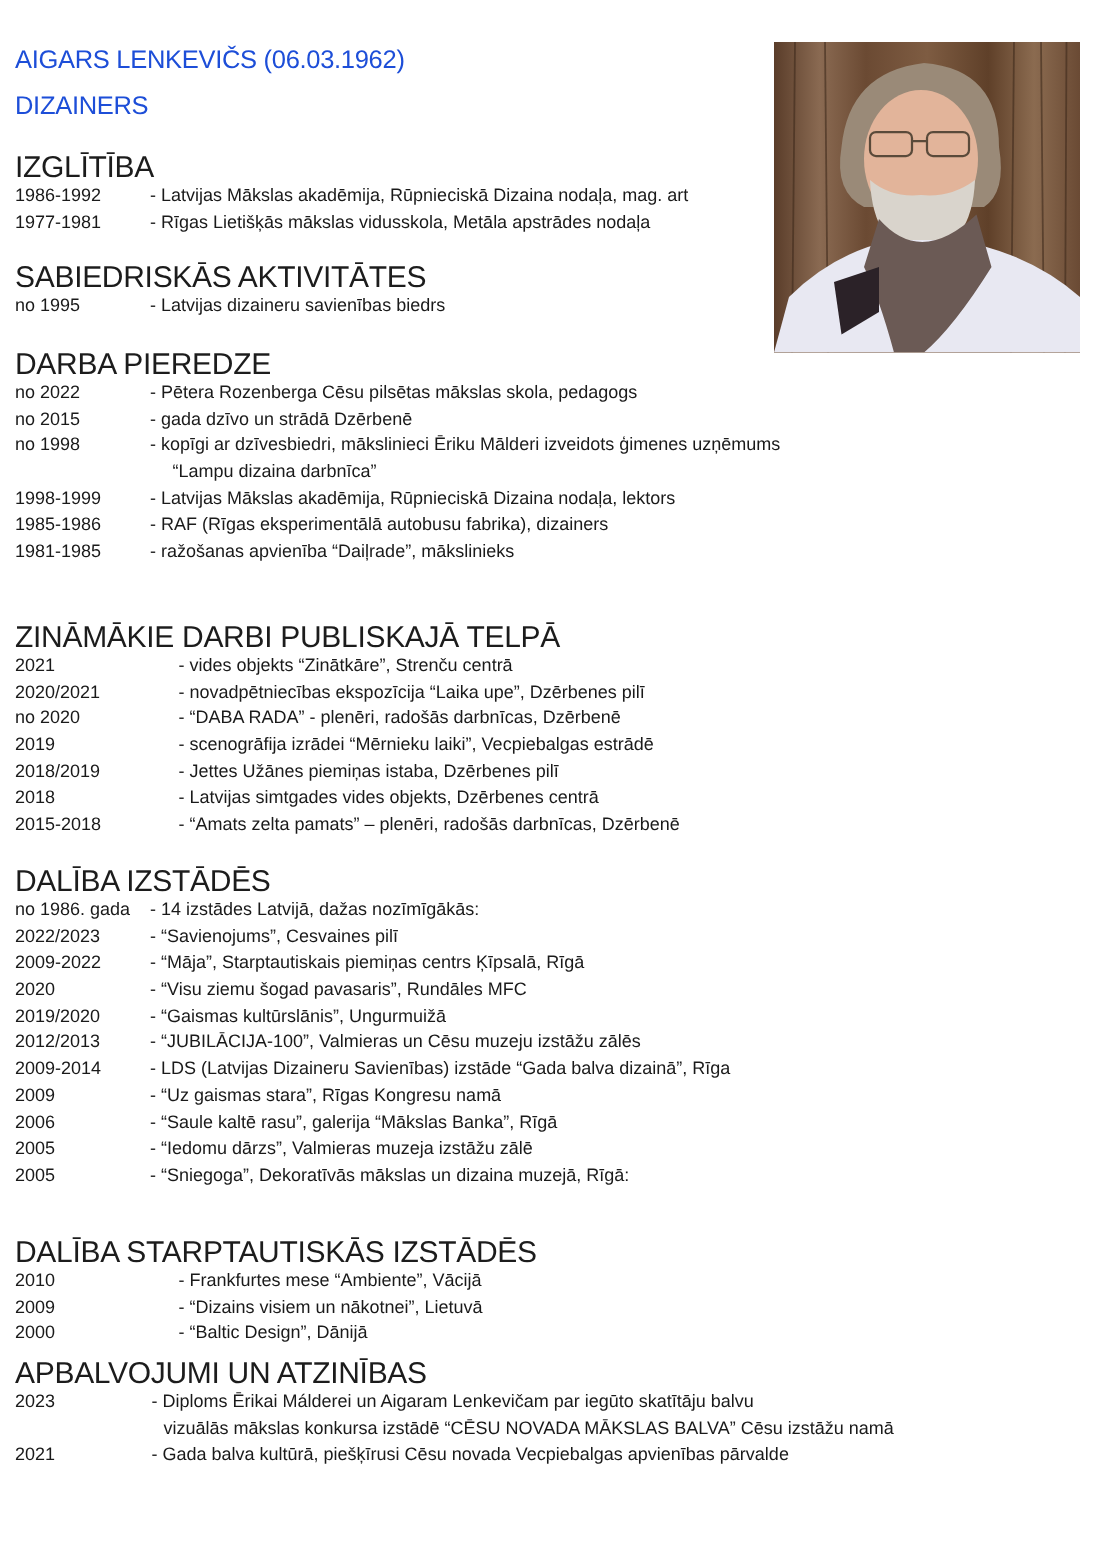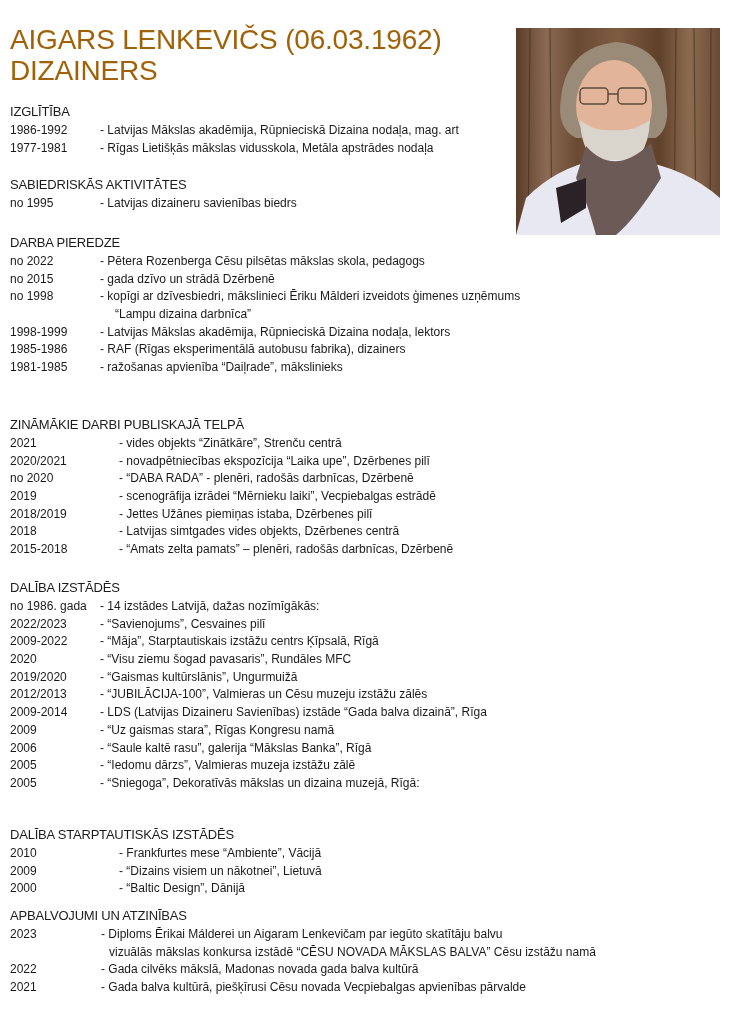--- a/index.html
+++ b/index.html
@@ -3,30 +3,30 @@
 <meta charset="utf-8">
 <style>
   html, body { margin: 0; padding: 0; background: #ffffff; }
   body {
     width: 730px; height: 1030px; position: relative; overflow: hidden;
     font-family: "Liberation Sans", "DejaVu Sans", sans-serif;
     color: #1a1a1a;
   }
   .title {
     position: absolute; left: 10px; top: 24px;
-    font-size: 28px; line-height: 31px; font-weight: normal;
-    letter-spacing: -0.2px; color: #a16207;
+    font-size: 17px; line-height: 31px; font-weight: normal;
+    letter-spacing: -0.2px; color: #1d4ed8;
   }
   .photo {
     position: absolute; left: 516px; top: 28px; width: 204px; height: 207px;
     overflow: hidden; background: #6b4a33;
   }
   .section { position: absolute; left: 10px; width: 700px; }
   .section h2 {
-    margin: 0; font-size: 13px; font-weight: normal; line-height: 20px;
+    margin: 0; font-size: 20px; font-weight: normal; line-height: 20px;
     letter-spacing: -0.2px; color: #1c1c1c;
   }
   .row { position: relative; height: 17.7px; font-size: 12px; line-height: 17.7px; white-space: nowrap; }
   .row .date { position: absolute; left: 0; top: 0; }
   .row .desc { position: absolute; left: 90px; top: 0; }
   .row .desc.cont { left: 105px; }
   #s-education { top: 102px; }
   #s-social { top: 175px; }
   #s-work { top: 233px; }
   #s-public { top: 415px; }
@@ -175,21 +175,21 @@
   <div class="row">
       <span class="date">no 1986. gada</span>
       <span class="desc">- 14 izstādes Latvijā, dažas nozīmīgākās:</span>
     </div>
   <div class="row">
       <span class="date">2022/2023</span>
       <span class="desc">-  “Savienojums”, Cesvaines pilī</span>
     </div>
   <div class="row">
       <span class="date">2009-2022</span>
-      <span class="desc">-  “Māja”, Starptautiskais izstāžu centrs Ķīpsalā, Rīgā</span>
+      <span class="desc">-  “Māja”, Starptautiskais piemiņas centrs Ķīpsalā, Rīgā</span>
     </div>
   <div class="row">
       <span class="date">2020</span>
       <span class="desc">-  “Visu ziemu šogad pavasaris”, Rundāles MFC</span>
     </div>
   <div class="row">
       <span class="date">2019/2020</span>
       <span class="desc">-  “Gaismas kultūrslānis”, Ungurmuižā</span>
     </div>
   <div class="row">
@@ -238,20 +238,16 @@
   <h2>APBALVOJUMI UN ATZINĪBAS</h2>
   <div class="row">
       <span class="date">2023</span>
       <span class="desc">-  Diploms Ērikai Málderei un Aigaram Lenkevičam par iegūto skatītāju balvu</span>
     </div>
   <div class="row">
       <span class="date"></span>
       <span class="desc cont">vizuālās mākslas konkursa izstādē  “CĒSU NOVADA MĀKSLAS  BALVA” Cēsu izstāžu namā</span>
     </div>
   <div class="row">
-      <span class="date">2022</span>
-      <span class="desc">-  Gada cilvēks mākslā, Madonas novada gada balva kultūrā</span>
-    </div>
-  <div class="row">
       <span class="date">2021</span>
       <span class="desc">-  Gada balva kultūrā, piešķīrusi Cēsu novada Vecpiebalgas apvienības pārvalde</span>
     </div>
 </div>
 
 </body></html>

